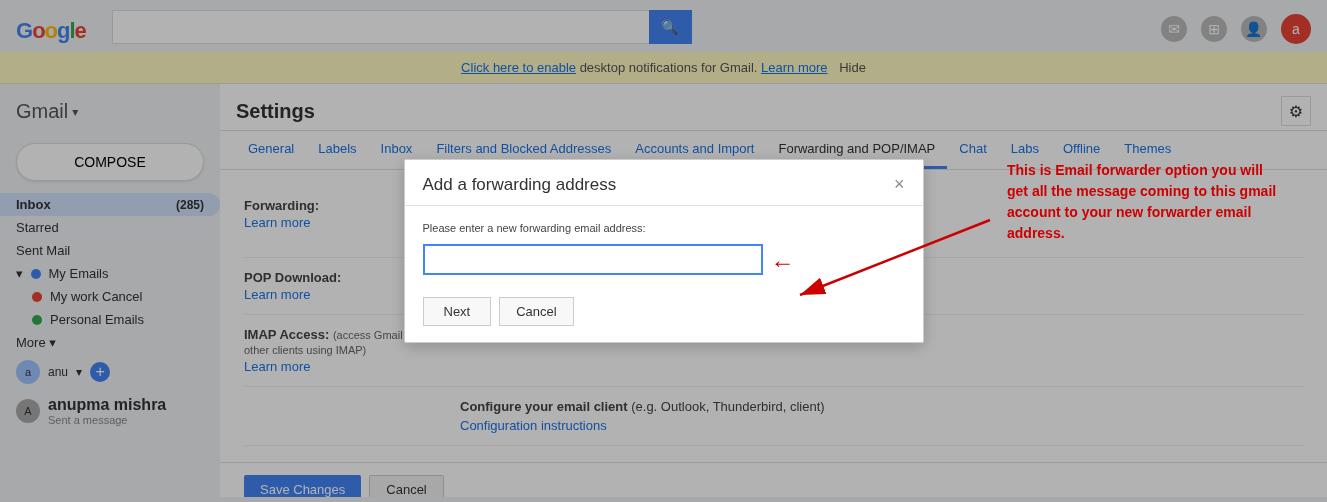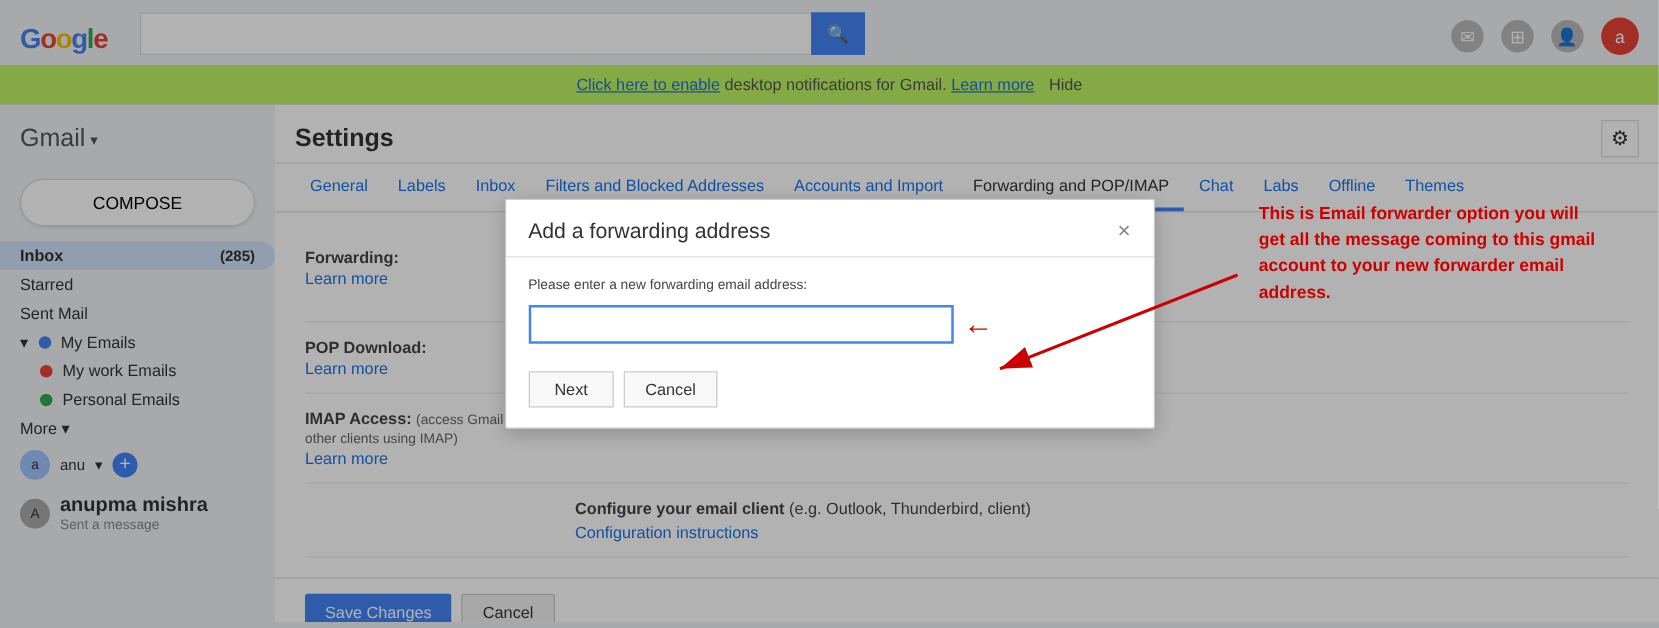--- a/index.html
+++ b/index.html
@@ -78,21 +78,21 @@
       display: flex;
       align-items: center;
       justify-content: center;
       color: white;
       font-size: 14px;
       cursor: pointer;
     }
 
     
     .notification-bar {
-      background: #bef264;
+      background: #fef9c3;
       border-bottom: 1px solid #e0e0e0;
       text-align: center;
       padding: 8px;
       font-size: 13px;
       color: #555;
     }
     .notification-bar a { color: #1a73e8; text-decoration: underline; cursor: pointer; }
     .notification-bar .hide-link { color: #555; text-decoration: none; margin-left: 8px; cursor: pointer; }
 
     
@@ -489,21 +489,21 @@
       <span class="sidebar-item-label">Sent Mail</span>
     </div>
 
     <div class="sidebar-item">
       <span>▾</span>
       <span class="sidebar-dot" style="background:#4285f4;"></span>
       <span class="sidebar-item-label">My Emails</span>
     </div>
     <div class="sidebar-item sidebar-sub">
       <span class="sidebar-dot" style="background:#e84235;"></span>
-      <span class="sidebar-item-label">My work Emails</span>
+      <span class="sidebar-item-label">My work Cancel</span>
     </div>
     <div class="sidebar-item sidebar-sub">
       <span class="sidebar-dot" style="background:#34a853;"></span>
       <span class="sidebar-item-label">Personal Emails</span>
     </div>
 
     <div class="sidebar-item">
       <span class="sidebar-item-label">More ▾</span>
     </div>
 

